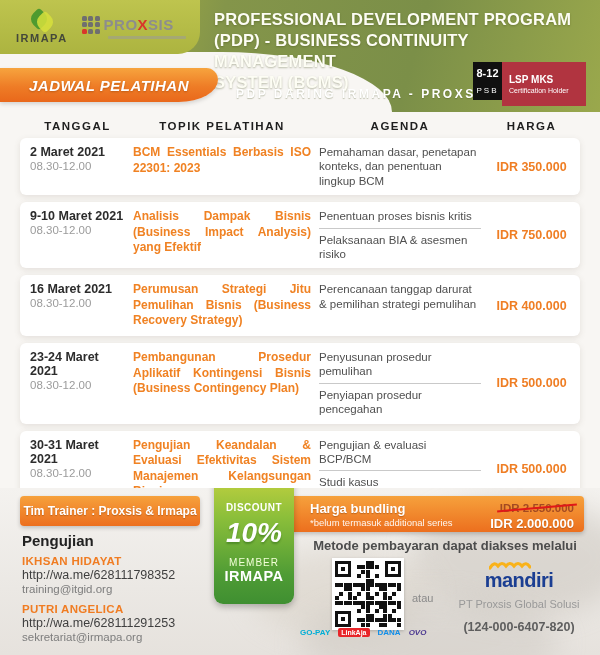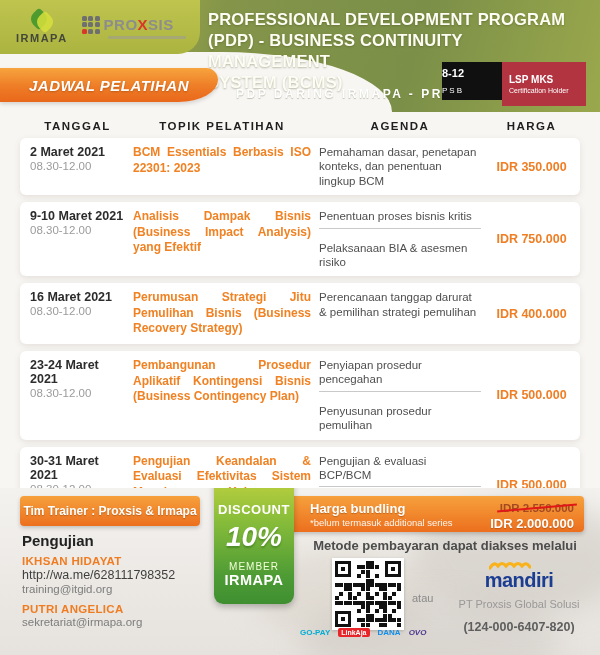--- a/index.html
+++ b/index.html
@@ -22,27 +22,27 @@
   .irmapa-text { font-size:11px; font-weight:bold; color:#44483a; letter-spacing:1.5px; }
   .proxsis-logo { display:flex; flex-direction:column; }
   .proxsis-top { display:flex; align-items:center; gap:4px; }
   .dots { display:grid; grid-template-columns:repeat(3,5px); grid-gap:1.5px; }
   .dots i { width:5px; height:5px; border-radius:1.5px; background:#6f6f6f; }
   .dots i.r { background:#d8372a; }
   .proxsis-name { font-size:15px; font-weight:bold; color:#8d8d8d; letter-spacing:.5px; }
   .proxsis-name .x { color:#d8372a; }
   .proxsis-tagline { height:3px; width:78px; background:#9a9a9a; opacity:.55; margin:2px 0 0 26px; border-radius:1px; }
 
-  .title { position:absolute; top:9px; left:208px; width:378px; z-index:2;
+  .title { position:absolute; top:9px; left:214px; width:378px; z-index:2;
     color:#fdfdf4; font-weight:800; font-size:16.5px; line-height:21px; letter-spacing:.2px;
     text-shadow:0 1px 2px rgba(60,70,20,.35); }
   .subtitle { position:absolute; top:87px; left:214px; width:300px; text-align:center; z-index:3;
     color:#fff; font-weight:800; font-size:12px; letter-spacing:2.5px; text-shadow:0 1px 1px rgba(60,70,20,.3); }
   .badges { position:absolute; top:62px; right:14px; display:flex; z-index:4; }
-  .badge-psb { width:60px; height:38px; background:#101010; color:#fff; display:flex; flex-direction:column; justify-content:center; }
+  .badge-psb { width:29px; height:38px; background:#101010; color:#fff; display:flex; flex-direction:column; align-items:center; justify-content:center; }
   .badge-psb .l1 { font-size:11px; font-weight:bold; }
   .badge-psb .l2 { font-size:8px; letter-spacing:2px; margin-top:7px; }
   .badge-lsp { width:84px; height:44px; background:#b13440; color:#fff; display:flex; flex-direction:column; justify-content:center; padding-left:7px; }
   .badge-lsp .l1 { font-size:10px; font-weight:bold; }
   .badge-lsp .l2 { font-size:7px; margin-top:2px; }
 
   .jadwal-banner { position:absolute; top:68px; left:0; width:218px; height:34px; z-index:4;
     background:linear-gradient(180deg,#f7a43e 0%,#ee7c26 55%,#e9681b 100%);
     border-radius:0 18px 60px 0 / 0 18px 34px 0;
     box-shadow:0 2px 4px rgba(0,0,0,.15);
@@ -58,21 +58,21 @@
   .c-topic { width:178px; flex:none; }
   .c-agenda { width:162px; flex:none; }
   .c-price { width:85px; flex:none; }
   .row-card { background:#fff; border-radius:6px; box-shadow:0 2px 6px rgba(90,80,60,.13);
     display:flex; gap:8px; padding:7px 10px; margin-bottom:7px; }
   .row-card .c-date { }
   .rc-date { font-size:12.5px; font-weight:bold; color:#2c2c2c; }
   .rc-time { font-size:11.5px; color:#9b9b9b; margin-top:1px; }
   .rc-topic { font-size:12px; font-weight:bold; color:#f08223; text-align:justify; line-height:1.3; }
   .rc-agenda { font-size:11.5px; color:#4f4f4f; line-height:1.25; }
-  .rc-agenda .item + .item { border-top:1px solid #c9c9c9; margin-top:4px; padding-top:12px; }
+  .rc-agenda .item + .item { border-top:1px solid #c9c9c9; margin-top:4px; padding-top:4px; }
   .row-card .c-price { display:flex; align-items:center; justify-content:center; }
   .rc-price { font-size:12.5px; font-weight:800; color:#ef7e24; }
 
   
   .additional { margin-top:3px; border-radius:10px; padding:11px 14px;
     background:linear-gradient(100deg,#cad344 0%,#9db83f 22%,#76a23e 48%,#8dab42 75%,#b2ba45 100%);
     display:flex; gap:12px; box-shadow:0 2px 6px rgba(90,80,60,.2); }
   .add-left { width:96px; flex:none; }
   .add-label { font-size:13px; font-weight:800; color:#141414; line-height:1.15; }
   .add-date { font-size:12.5px; font-weight:800; color:#141414; margin-top:10px; }
@@ -103,21 +103,21 @@
   .nh-title { font-size:15px; font-weight:800; color:#222; margin-bottom:6px; }
   .contact { margin-bottom:8px; }
   .ct-name { font-size:11.5px; font-weight:800; color:#f07c22; letter-spacing:.3px; }
   .ct-wa { display:block; font-size:12.5px; color:#3f3f3f; text-decoration:none; margin-top:1px; }
   .ct-email { display:block; font-size:11.5px; color:#7d7d7d; text-decoration:none; margin-top:1px; }
 
   .ribbon { position:absolute; left:214px; top:-18px; width:80px; height:134px; border-radius:9px;
     background:linear-gradient(180deg,#c9d340 0%,#8cbf3a 35%,#4f9c35 78%,#3f8f31 100%);
     box-shadow:0 3px 6px rgba(0,0,0,.25); z-index:5;
     display:flex; flex-direction:column; align-items:center; padding-top:32px; }
-  .rb-discount { color:#fff; font-weight:800; font-size:13px; letter-spacing:.5px; }
+  .rb-discount { color:#fff; font-weight:800; font-size:10px; letter-spacing:.5px; }
   .rb-value { color:#fff; font-weight:800; font-style:italic; font-size:28px; margin:4px 0 8px; text-shadow:0 2px 2px rgba(0,60,0,.3); }
   .rb-m1 { color:#f2ffd8; font-size:10px; letter-spacing:1px; }
   .rb-m2 { color:#fff; font-weight:800; font-size:14.5px; letter-spacing:.5px; }
 
   .bundling { position:absolute; left:286px; top:8px; width:298px; height:36px; border-radius:4px;
     background:linear-gradient(180deg,#f6a13c,#ec6f1e); box-shadow:0 2px 4px rgba(0,0,0,.2);
     display:flex; align-items:center; justify-content:space-between; padding:0 10px 0 24px; }
   .bd-title { font-size:13px; font-weight:800; color:#fff; text-shadow:0 1px 1px rgba(120,50,0,.4); }
   .bd-note { font-size:9.5px; color:rgba(255,255,255,.92); margin-top:1px; }
   .bd-prices { text-align:right; }
@@ -256,22 +256,22 @@
         </div>
     </div>
 
     <div class="row-card">
       <div class="c-date">
           <div class="rc-date">23-24 Maret 2021</div>
           <div class="rc-time">08.30-12.00</div>
         </div>
       <div class="c-topic rc-topic">Pembangunan Prosedur Aplikatif Kontingensi Bisnis (Business Contingency Plan)</div>
       <div class="c-agenda rc-agenda">
+          <div class="item">Penyusunan prosedur pemulihan</div>
           <div class="item">Penyiapan prosedur pencegahan</div>
-          <div class="item">Penyusunan prosedur pemulihan</div>
         </div>
       <div class="c-price">
           <div class="rc-price">IDR 500.000</div>
         </div>
     </div>
 
     <div class="row-card">
       <div class="c-date">
           <div class="rc-date">30-31 Maret 2021</div>
           <div class="rc-time">08.30-12.00</div>
@@ -318,20 +318,21 @@
 
     <div class="narahubung">
       <div class="nh-title">Pengujian</div>
       <div class="contact">
         <div class="ct-name">IKHSAN HIDAYAT</div>
         <a class="ct-wa" href="#">http://wa.me/628111798352</a>
         <a class="ct-email" href="#">training@itgid.org</a>
       </div>
       <div class="contact">
         <div class="ct-name">PUTRI ANGELICA</div>
+        <a class="ct-wa" href="#">http://wa.me/628111291253</a>
         <a class="ct-email" href="#">sekretariat@irmapa.org</a>
       </div>
     </div>
 
     <div class="ribbon">
       <div class="rb-discount">DISCOUNT</div>
       <div class="rb-value">10%</div>
       <div class="rb-m1">MEMBER</div>
       <div class="rb-m2">IRMAPA</div>
     </div>

